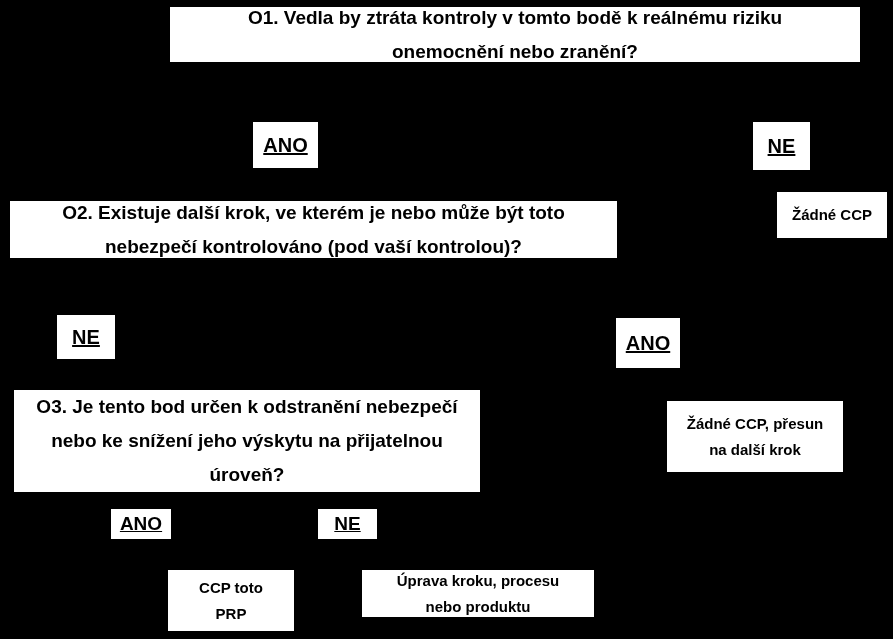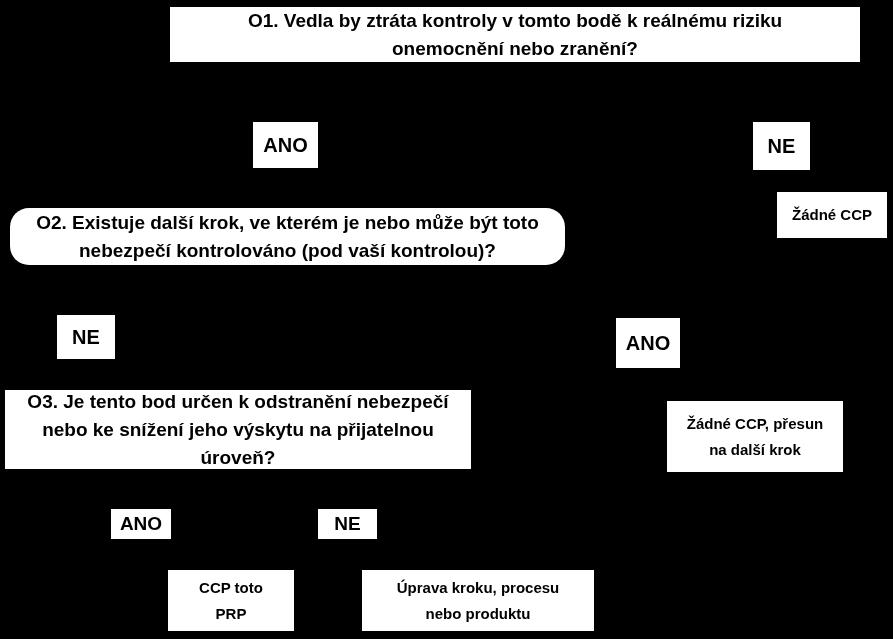--- a/index.html
+++ b/index.html
@@ -16,38 +16,38 @@
     background: #ffffff;
     color: #000000;
     display: flex;
     align-items: center;
     justify-content: center;
     text-align: center;
     font-weight: bold;
     white-space: pre-line;
     box-sizing: border-box;
   }
-  .question { font-size: 19px; line-height: 28px; }
-  .label    { font-size: 20px; line-height: 20px; }
+  .question { font-size: 19px; line-height: 34px; }
+  .label    { font-size: 20px; line-height: 20px; text-decoration: underline; }
   .outcome  { font-size: 15px; line-height: 26px; }
 
   
   .n-q1          { left: 170px; top: 7px;   width: 690px; height: 55px; }
   .n-q1-yes      { left: 253px; top: 122px; width: 65px;  height: 46px; }
   .n-q1-no       { left: 753px; top: 122px; width: 57px;  height: 48px; }
   .n-no-ccp      { left: 777px; top: 192px; width: 110px; height: 46px; }
-  .n-q2          { left: 10px;  top: 208px; width: 555px; height: 57px; border-radius: 19px; }
+  .n-q2          { left: 10px;  top: 201px; width: 607px; height: 57px; }
   .n-q2-no       { left: 57px;  top: 315px; width: 58px;  height: 44px; }
   .n-q2-yes      { left: 616px; top: 318px; width: 64px;  height: 50px; }
-  .n-q3          { left: 5px;   top: 390px; width: 466px; height: 79px; }
+  .n-q3          { left: 14px;   top: 390px; width: 466px; height: 102px; }
   .n-no-ccp-next { left: 667px; top: 401px; width: 176px; height: 71px; }
   .n-q3-yes      { left: 111px; top: 509px; width: 60px;  height: 30px; font-size: 19px; }
   .n-q3-no       { left: 318px; top: 509px; width: 59px;  height: 30px; font-size: 19px; }
   .n-ccp-prp     { left: 168px; top: 570px; width: 126px; height: 61px; }
-  .n-modify      { left: 362px; top: 570px; width: 232px; height: 61px; }
+  .n-modify      { left: 362px; top: 570px; width: 232px; height: 47px; }
 </style>
 </head>
 <body>
 
 <div id="canvas">
 
   <div class="node question n-q1">O1. Vedla by ztráta kontroly v tomto bodě k reálnému riziku
 onemocnění nebo zranění?</div>
 
   <div class="node label n-q1-yes">ANO</div>

